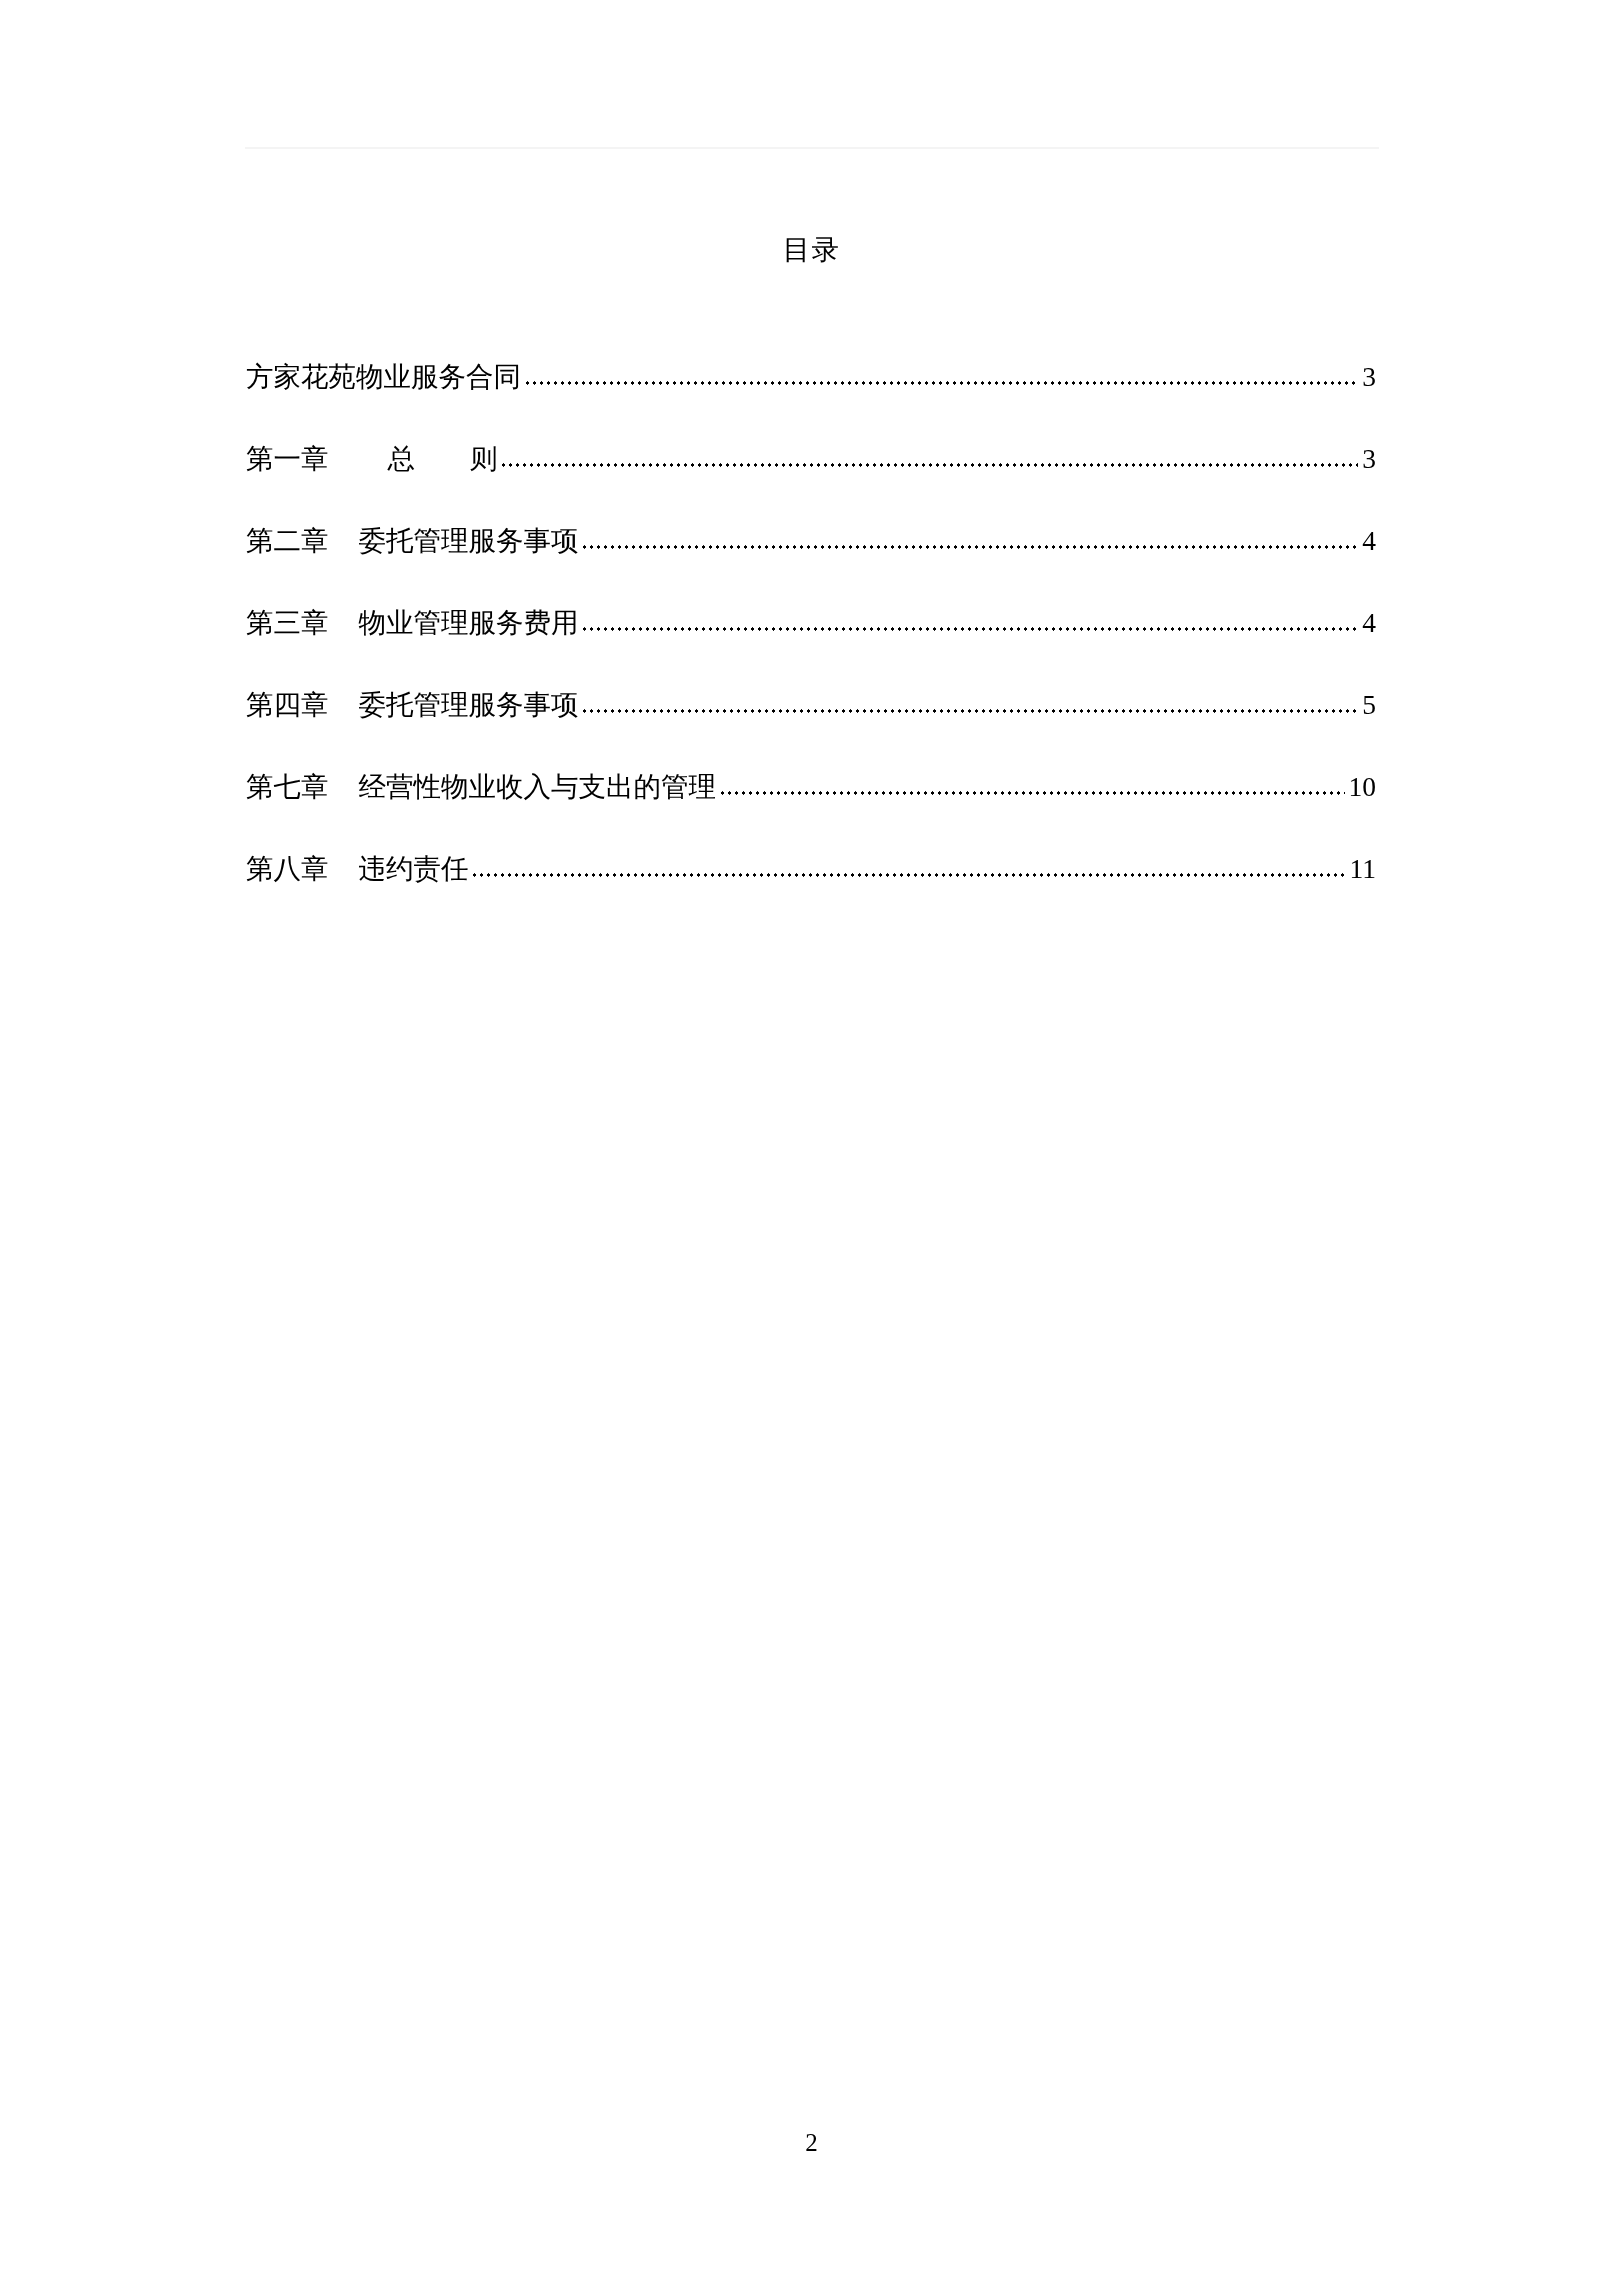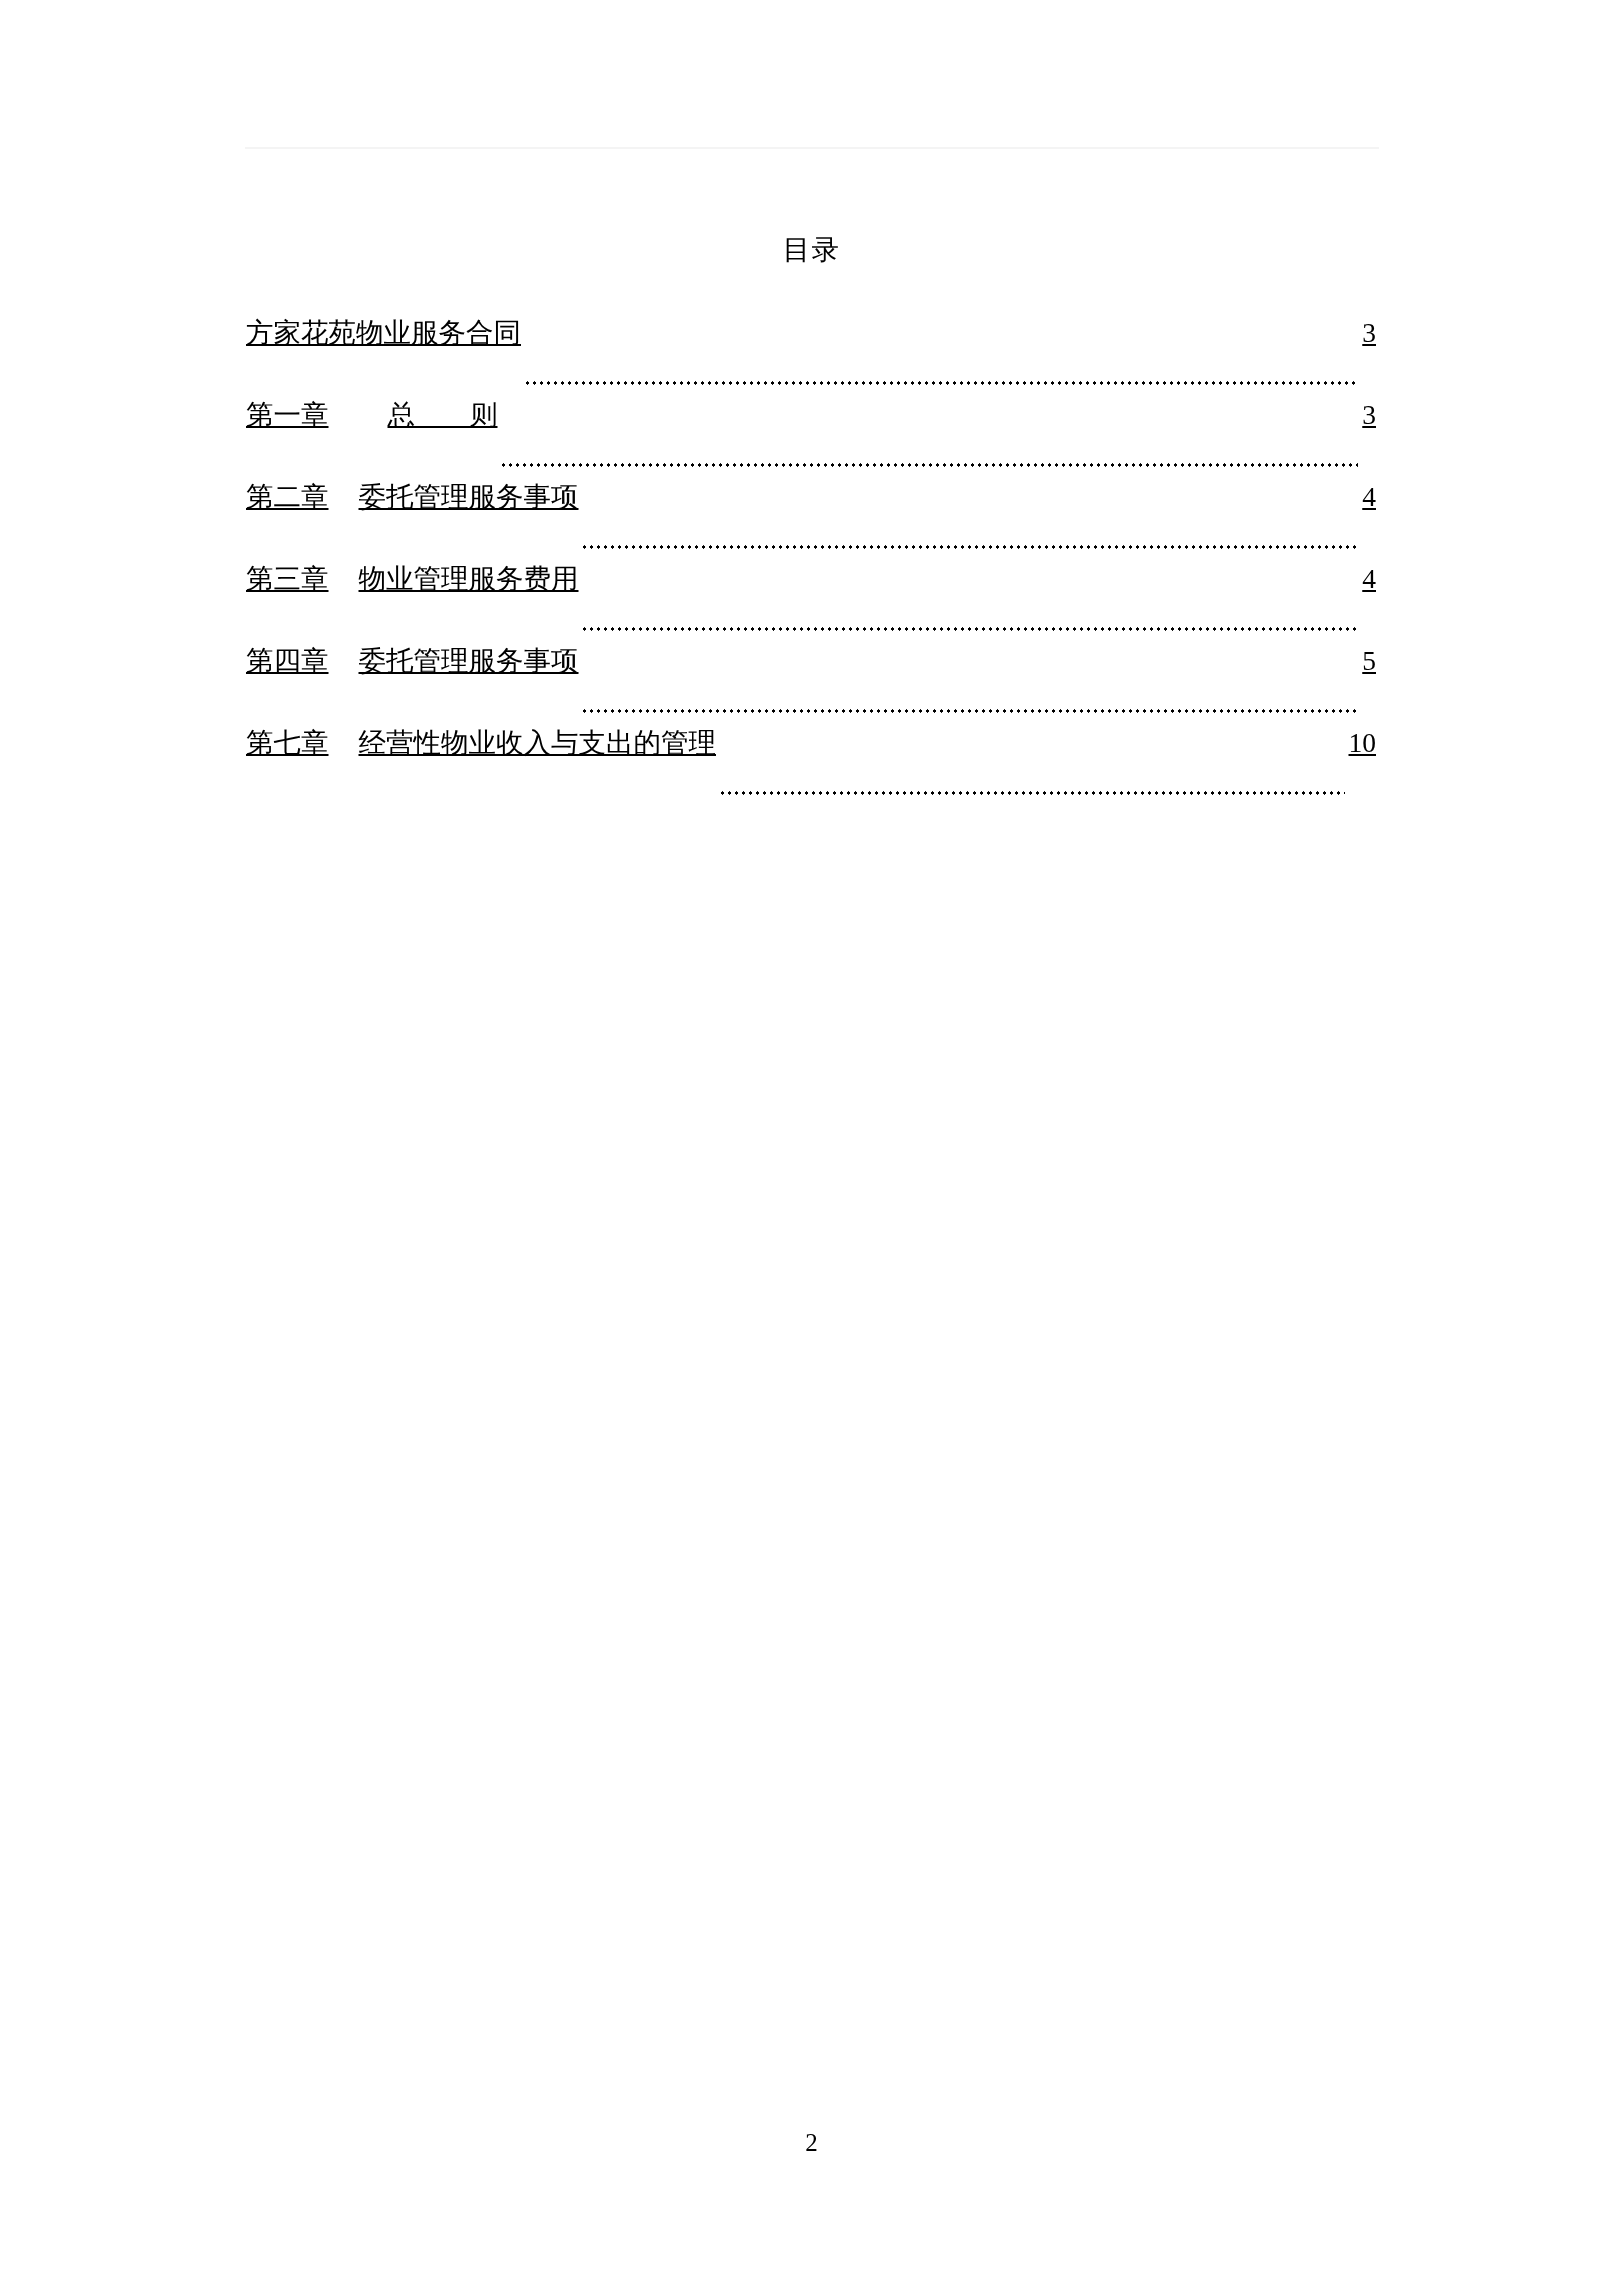--- a/index.html
+++ b/index.html
@@ -38,27 +38,26 @@
       position: absolute;
       left: 246px;
       top: 314px;
       width: 1130px;
       margin: 0;
       padding: 0;
       list-style: none;
     }
     .toc-entry {
       display: flex;
-      align-items: flex-start;
+      align-items: flex-end;
       height: 82px;
       font-size: 27.5px;
       line-height: 38px;
       white-space: nowrap;
       cursor: pointer;
-      text-decoration: underline;
     }
     .toc-entry .chapter {
       flex: 0 0 auto;
       letter-spacing: 0;
     }
     .toc-entry .gap {
       display: inline-block;
       flex: 0 0 auto;
     }
     .toc-entry .heading {
@@ -133,16 +132,23 @@
     <span class="leader"></span>
     <span class="pagenum">5</span>
   </li>
   <li class="toc-entry">
     <span class="chapter">第七章</span>
     <span class="gap" style="width:30px"></span>
     <span class="heading">经营性物业收入与支出的管理</span>
     <span class="leader"></span>
     <span class="pagenum">10</span>
   </li>
+  <li class="toc-entry">
+    <span class="chapter">第八章</span>
+    <span class="gap" style="width:30px"></span>
+    <span class="heading">违约责任</span>
+    <span class="leader"></span>
+    <span class="pagenum">11</span>
+  </li>
 </ul>
 
 <div class="page-footer">2</div>
 
 
 </body></html>

